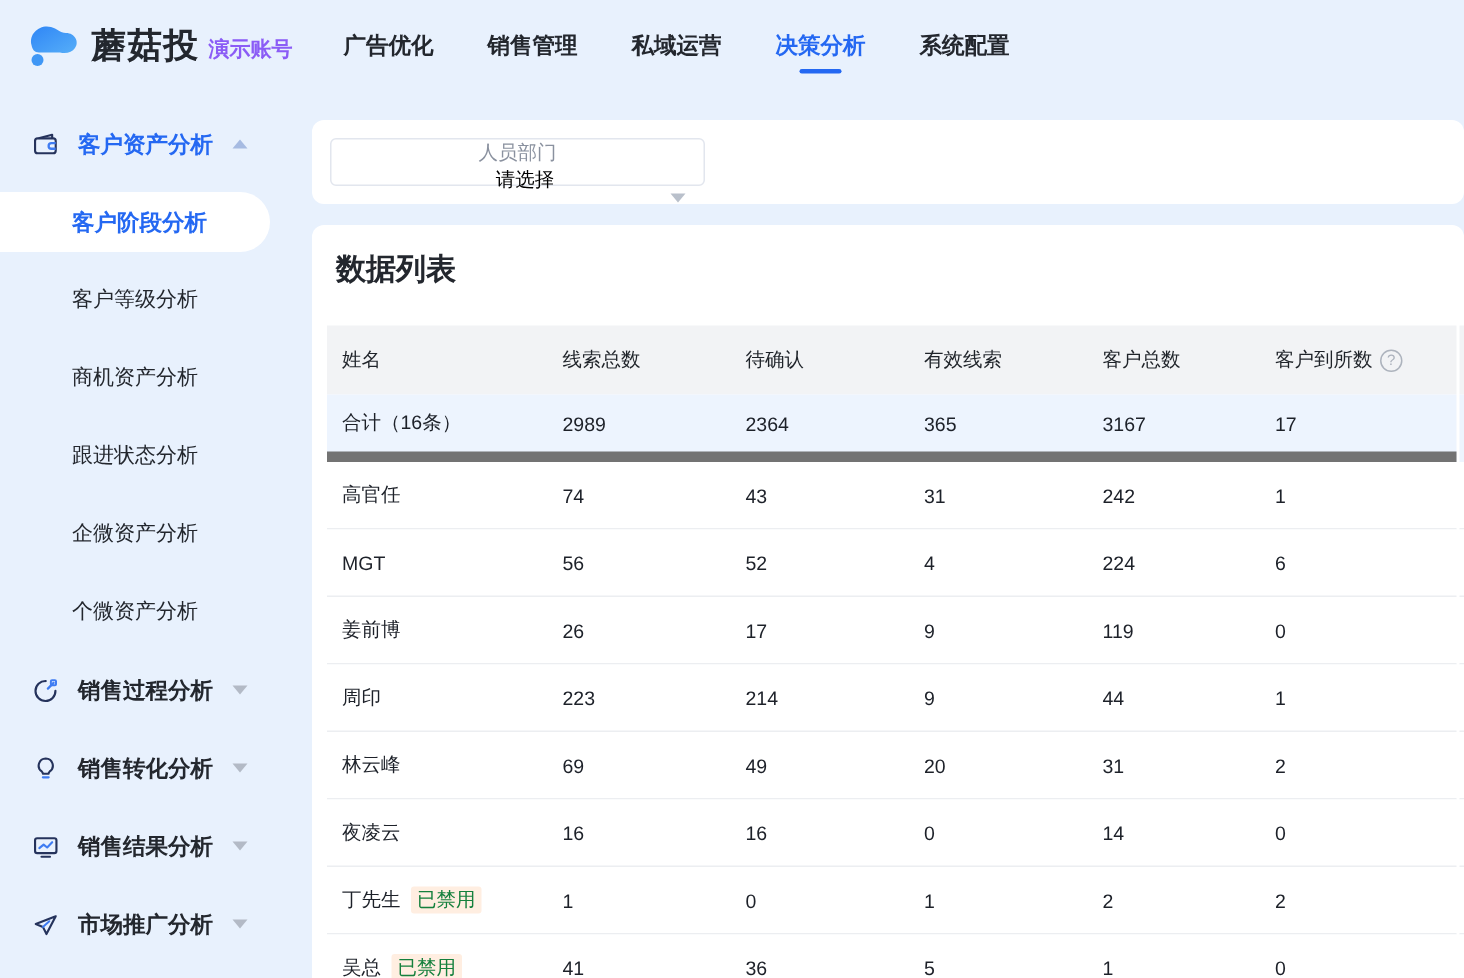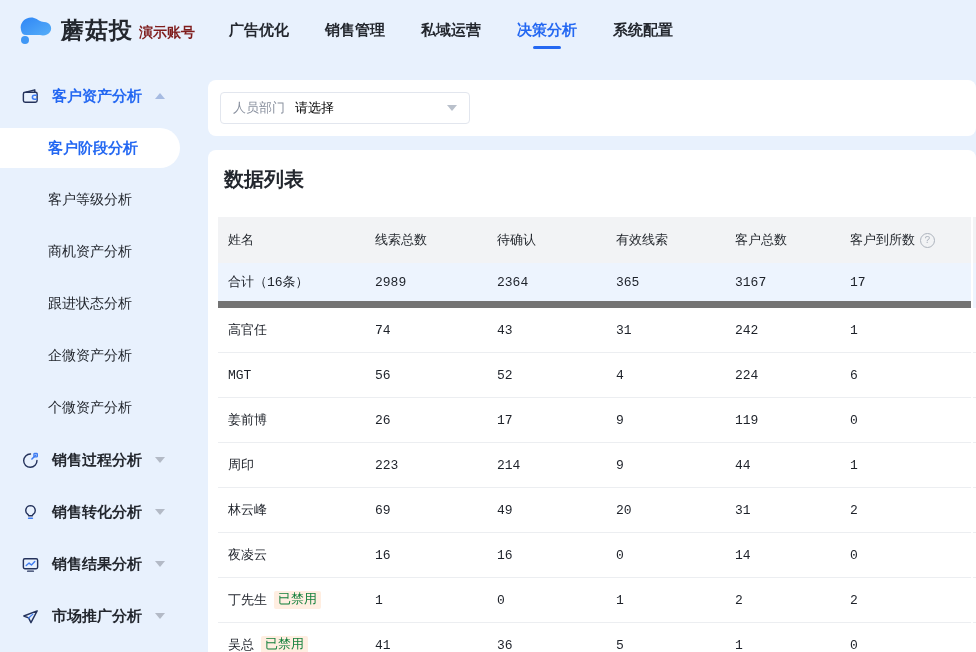--- a/index.html
+++ b/index.html
@@ -7,21 +7,21 @@
   body {
     font-family: "Liberation Sans", "DejaVu Sans", sans-serif;
     background: #e8f1fd;
     color: #1d2129;
   }
   
   .topbar { height: 60px; display: flex; align-items: center; }
   .brand { display: flex; align-items: center; padding-left: 14px; cursor: pointer; justify-content: center; }
   .brand-logo { width: 40px; height: 32px; margin-right: 7px; }
   .brand-name { font-size: 23px; font-weight: 700; letter-spacing: 1px; color: #23272e; }
-  .brand-account { font-size: 14px; font-weight: 600; color: #7f1d1d; margin-left: 6px; margin-top: 6px; }
+  .brand-account { font-size: 14px; font-weight: 600; color: #8b5cf6; margin-left: 6px; margin-top: 6px; }
   .nav { display: flex; margin-left: 16px; height: 60px; }
   .nav-item { position: relative; height: 60px; display: flex; align-items: center;
               padding: 0 18px; font-size: 15px; font-weight: 600; color: #23272e; cursor: pointer; }
   .nav-item.active { color: #2468f2; }
   .nav-item.active .nav-bar { position: absolute; bottom: 11px; left: 50%; transform: translateX(-50%);
               width: 28px; height: 3px; border-radius: 2px; background: #2468f2; }
   
   .main { display: flex; height: 592px; }
   .sidebar { width: 200px; flex: 0 0 200px; padding-top: 10px; }
   .side-row { height: 52px; display: flex; align-items: center; padding-left: 20px; cursor: pointer; }
@@ -32,32 +32,32 @@
   .chev.up { border-left: 5px solid transparent; border-right: 5px solid transparent; border-bottom: 6px solid #a6bbe2; }
   .chev.down { border-left: 5px solid transparent; border-right: 5px solid transparent; border-top: 6px solid #b3bac6; }
   .side-sub { height: 52px; display: flex; align-items: center; padding-left: 48px; font-size: 14px; color: #23272e; cursor: pointer; }
   .side-sub.active { height: 40px; margin: 6px 0; width: 180px; background: #ffffff;
                      border-radius: 0 20px 20px 0; color: #2468f2; font-weight: 700; font-size: 15px; }
   
   .content { flex: 1; padding: 20px 0 0 8px; overflow: hidden; }
   .card { background: #ffffff; border-radius: 8px; }
   .filter-card { height: 56px; padding: 12px; display: flex; align-items: center; }
   .select { width: 250px; height: 32px; border: 1px solid #e2e6ee; border-radius: 4px;
-            display: flex; align-items: center; padding: 0 12px; background: #fff; cursor: pointer; }
+            display: flex; align-items: center; padding: 0 12px; background: #fff; cursor: pointer; flex-direction: column; }
   .select-label { font-size: 13px; color: #8a919f; }
   .select-placeholder { font-size: 13px; color: #000000; margin-left: 10px; }
   .select-caret { margin-left: auto; width: 0; height: 0;
                   border-left: 5px solid transparent; border-right: 5px solid transparent;
                   border-top: 6px solid #b9c0cb; }
   .list-card { margin-top: 14px; min-height: 510px; padding: 16px 0 0 10px; border-radius: 8px 8px 0 0; }
   .list-title { font-size: 20px; font-weight: 600; color: #23272e; margin: 0 0 0 6px; }
   .table-zone { position: relative; margin-top: 24px; padding-right: 5px; }
   .trow { display: grid; grid-template-columns: 147px 122px 119px 119px 115px 1fr; align-items: center; }
   .thead { height: 46px; background: #f2f3f5; font-size: 13px; color: #1f2329; }
-  .tcell { padding-left: 10px; font-size: 13px; display: flex; align-items: center; font-family: Liberation Mono, monospace; }
+  .tcell { padding-left: 10px; font-size: 13px; display: flex; align-items: center; }
   .tbody-row { height: 45px; border-bottom: 1px solid #eceef1; background: #fff; }
   .tbody-row.summary { background: #edf4fe; border-bottom: 7px solid #737373; }
   .badge { margin-left: 7px; font-size: 13px; color: #15803d; background: #ffeee1;
            border-radius: 2px; padding: 1px 4px; line-height: 16px; white-space: nowrap; }
   .help { width: 15px; height: 15px; border: 1px solid #adb3bd; border-radius: 50%;
           color: #adb3bd; font-size: 10px; display: inline-flex; align-items: center;
           justify-content: center; margin-left: 5px; cursor: pointer; }
   .sliver { position: absolute; top: 0; right: 0; width: 3px;
             box-shadow: -5px 0 6px -5px rgba(60,70,90,.18); }
   .sliver > div { width: 3px; }

